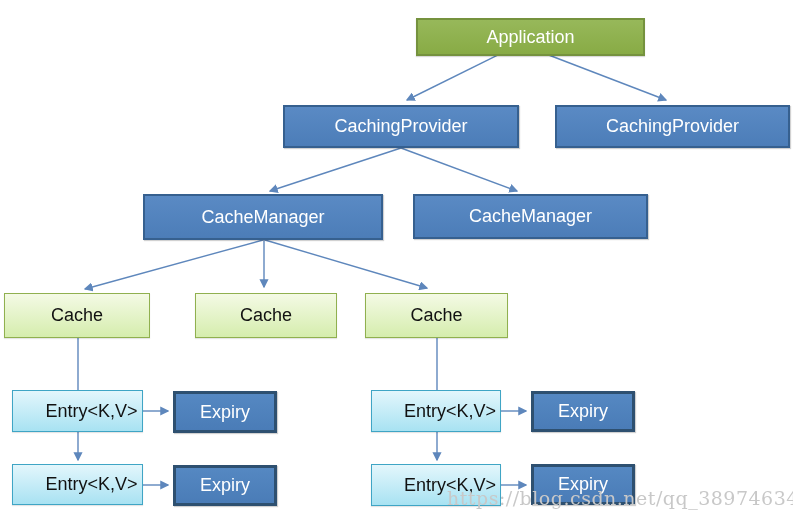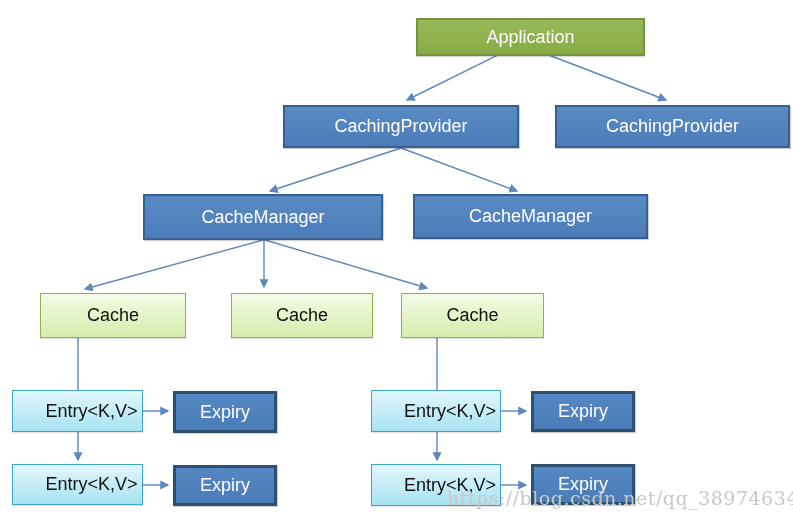--- a/index.html
+++ b/index.html
@@ -48,21 +48,20 @@
     background: linear-gradient(to bottom, #5588c2, #4a7cb7);
     border: 3px solid #2e5070;
     color: #ffffff;
     box-shadow: 1px 1px 1px rgba(0,0,0,0.18);
   }
   .node.cache {
     background: linear-gradient(to bottom, #f4fae5, #d5edad);
     border: 1.5px solid #90b04f;
     color: #111111;
     box-shadow: 0 1px 1px rgba(0,0,0,0.10);
-    margin-left: 36px;
   }
   .node.entry {
     background: linear-gradient(to bottom, #e3f6fc, #a8e2f2);
     border: 1.5px solid #3fa5c5;
     color: #111111;
     box-shadow: 0 1px 1px rgba(0,0,0,0.10);
     padding-left: 28px;
   }
   #watermark {
     position: absolute;

